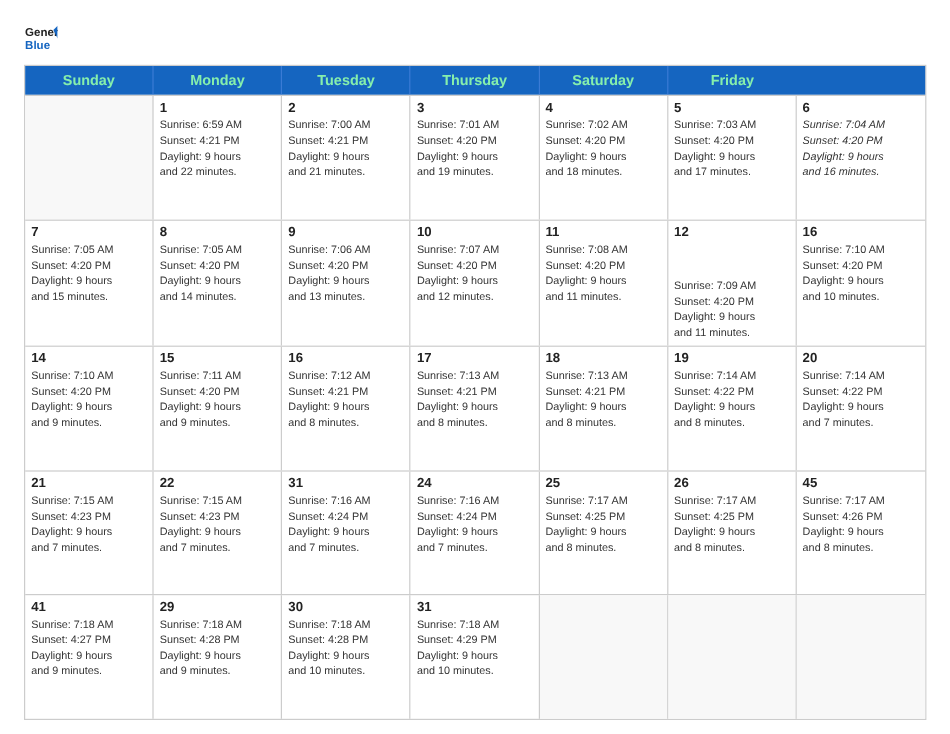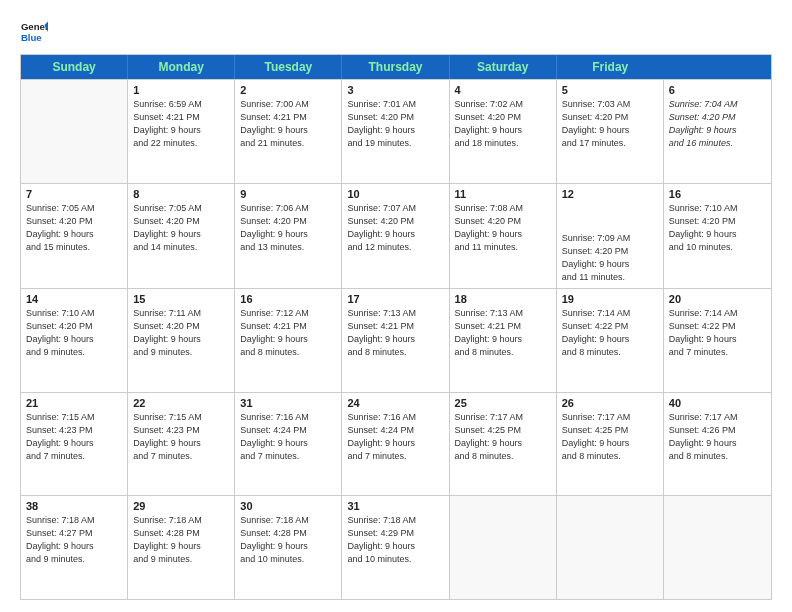--- a/index.html
+++ b/index.html
@@ -312,30 +312,30 @@
 and 8 minutes.</div>
           </div>
           <div class="cal-cell">
             <span class="day-num">26</span>
             <div class="day-info" style="white-space: pre-line;">Sunrise: 7:17 AM
 Sunset: 4:25 PM
 Daylight: 9 hours
 and 8 minutes.</div>
           </div>
           <div class="cal-cell">
-            <span class="day-num">40</span>
+            <span class="day-num">45</span>
             <div class="day-info" style="white-space: pre-line;">Sunrise: 7:17 AM
 Sunset: 4:26 PM
 Daylight: 9 hours
 and 8 minutes.</div>
           </div>
         </div>
         <div class="cal-week">
           <div class="cal-cell">
-            <span class="day-num">38</span>
+            <span class="day-num">41</span>
             <div class="day-info" style="white-space: pre-line;">Sunrise: 7:18 AM
 Sunset: 4:27 PM
 Daylight: 9 hours
 and 9 minutes.</div>
           </div>
           <div class="cal-cell">
             <span class="day-num">29</span>
             <div class="day-info" style="white-space: pre-line;">Sunrise: 7:18 AM
 Sunset: 4:28 PM
 Daylight: 9 hours

